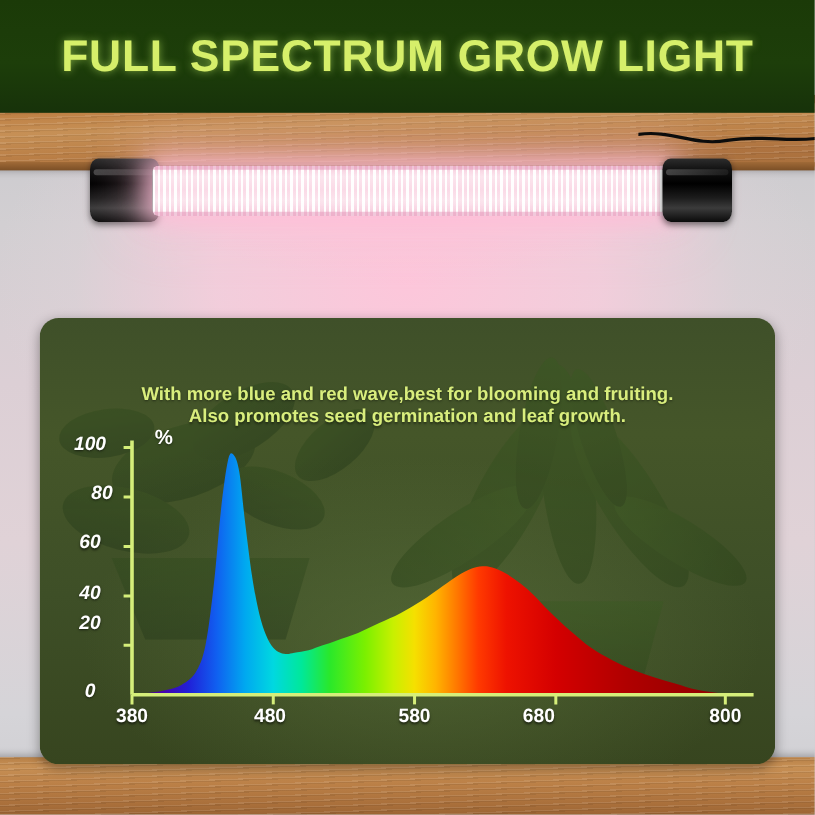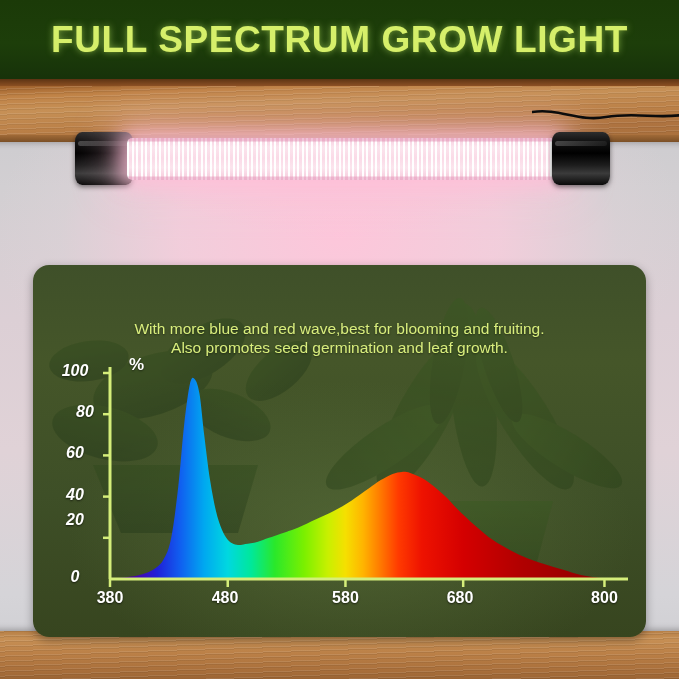--- a/index.html
+++ b/index.html
@@ -5,21 +5,21 @@
   html,body{margin:0;padding:0;}
   body{
     width:679px;height:679px;overflow:hidden;
     font-family:"Liberation Sans", sans-serif;
     background:#d8d8d8;
   }
   .stage{position:relative;width:679px;height:679px;overflow:hidden;}
 
   
   .header{
-    position:absolute;left:0;top:0;width:679px;height:79px;
+    position:absolute;left:0;top:0;width:679px;height:94px;
     background:linear-gradient(180deg,#1b3a08 0%,#1d3e0a 55%,#17320a 100%);
     display:flex;align-items:center;justify-content:center;
     z-index:6;
   }
   .header-title{
     font-size:37px;font-weight:bold;letter-spacing:0.6px;
     color:#d6ef6a;
     text-shadow:0 0 7px rgba(200,245,110,.55), 1px 1px 0 rgba(40,70,10,.8);
     white-space:nowrap;
   }
@@ -113,21 +113,21 @@
     overflow:hidden;z-index:5;
   }
   .foliage{position:absolute;inset:0;opacity:.55;}
   .panel-title{
     position:absolute;left:0;right:0;top:14px;text-align:center;
     font-size:30px;color:#ffffff;font-weight:500;
     text-shadow:0 1px 2px rgba(0,0,0,.35);
   }
   .panel-sub{
     position:absolute;left:0;right:0;top:55px;text-align:center;
-    font-size:15.5px;font-weight:normal;color:#d9ee7d;line-height:1.22;
+    font-size:15.5px;font-weight:bold;color:#d9ee7d;line-height:1.22;
     text-shadow:0 1px 2px rgba(0,0,0,.45);
   }
   .chart-wrap{position:absolute;left:0;top:92px;width:613px;height:280px;}
   .axis-label-pct{
     position:absolute;left:96px;top:-2px;color:#fff;font-size:17px;font-weight:bold;
     text-shadow:0 1px 2px rgba(0,0,0,.5);
   }
   .tick-text{
     position:absolute;color:#ffffff;font-size:16px;font-weight:bold;
     text-shadow:0 1px 2px rgba(0,0,0,.6);
@@ -249,20 +249,20 @@
         <div id="tick-layer">
             <div class="tick-text ytick" style="left: 21px; top: 211px;">0</div>
             <div class="tick-text ytick" style="left: 21px; top: 154px;">20</div>
             <div class="tick-text ytick" style="left: 21px; top: 128.6px;">40</div>
             <div class="tick-text ytick" style="left: 21px; top: 87.4px;">60</div>
             <div class="tick-text ytick" style="left: 31px; top: 46.2px;">80</div>
             <div class="tick-text ytick" style="left: 21px; top: 5px;">100</div>
             <div class="tick-text xtick" style="left: 47px; top: 232px;">380</div>
             <div class="tick-text xtick" style="left: 162px; top: 232px;">480</div>
             <div class="tick-text xtick" style="left: 282.455px; top: 232px;">580</div>
-            <div class="tick-text xtick" style="left: 397px; top: 232px;">680</div>
+            <div class="tick-text xtick" style="left: 386px; top: 232px;">680</div>
             <div class="tick-text xtick" style="left: 541.455px; top: 232px;">800</div>
           </div>
       </div>
 
     </div>
   </div>
 </div>
 
 </body></html>

